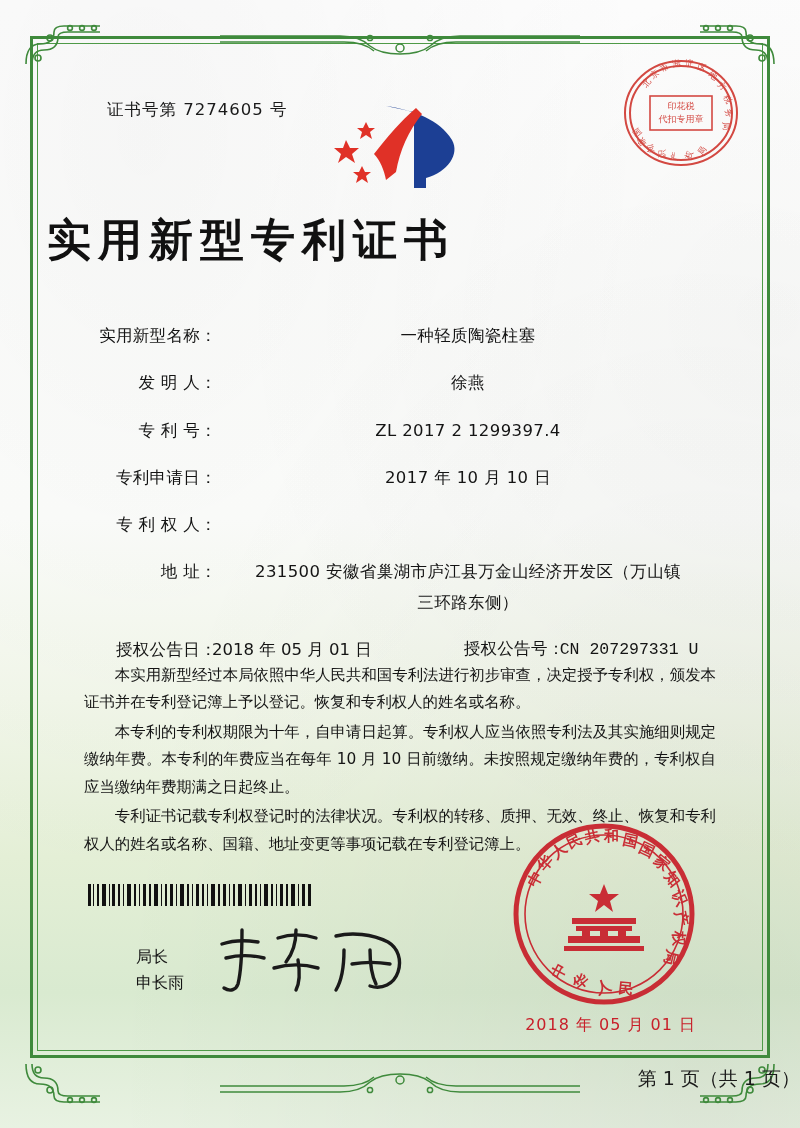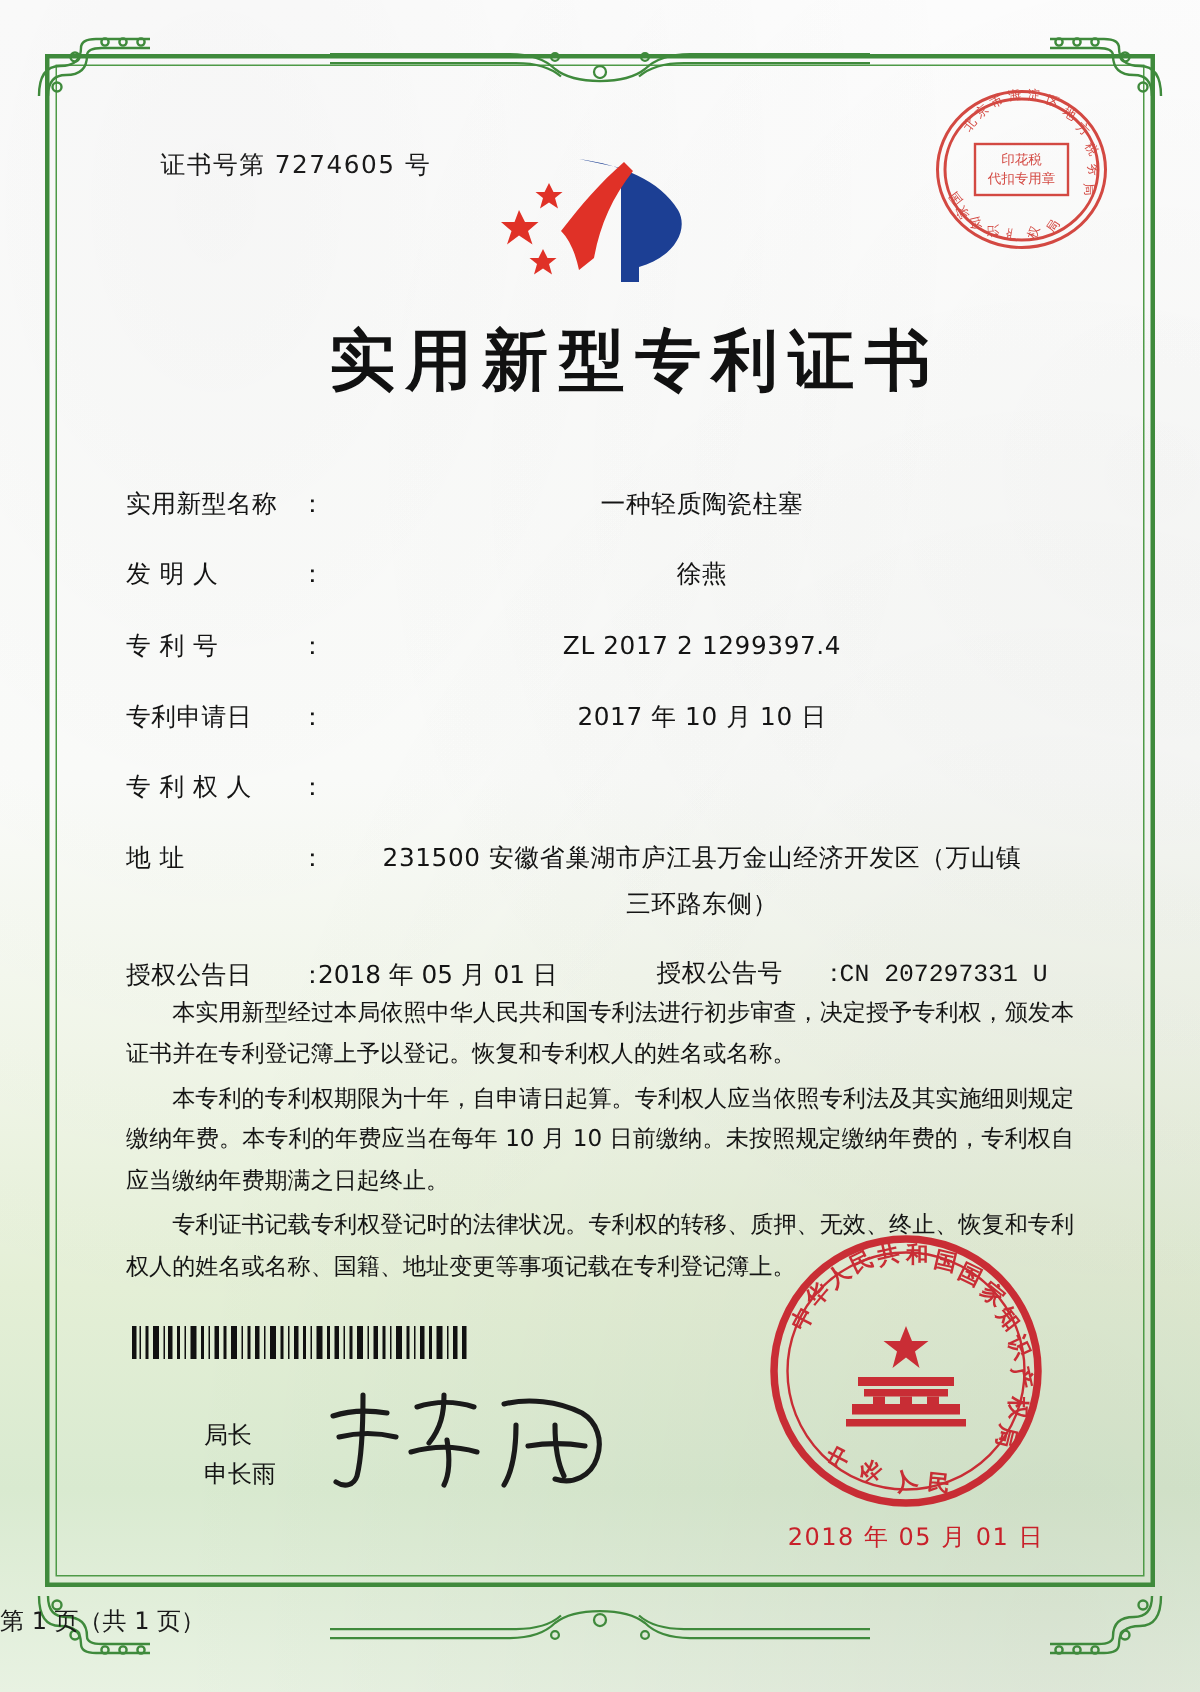--- a/index.html
+++ b/index.html
@@ -114,21 +114,20 @@
     width: 122px;
     height: 122px;
     opacity: 0.92;
   }
 
   
   .doc-title {
     position: absolute;
     left: 0; right: 0;
     top: 211px;
-    text-align: center;
     font-size: 44px;
     font-weight: bold;
     letter-spacing: 7px;
     color: #111;
     font-family: Liberation Mono, monospace;
     padding-left: 47px;
   }
 
   
   .fields {
@@ -143,20 +142,21 @@
   .field-row {
     display: flex;
     align-items: flex-start;
     margin-bottom: 22.5px;
   }
   .field-label {
     width: 116px;
     flex: 0 0 116px;
     letter-spacing: 0.3px;
     white-space: pre;
+    text-align: right;
   }
   .field-colon {
     flex: 0 0 12px;
     width: 12px;
   }
   .field-value {
     flex: 1 1 auto;
     letter-spacing: 0.4px;
     text-align: center;
   }
@@ -237,22 +237,22 @@
     color: #c8202a;
     letter-spacing: 1px;
     font-family: "DejaVu Sans", "Liberation Sans", sans-serif;
   }
 
   
   .page-footer {
     position: absolute;
     left: 0; right: 0;
     bottom: 36px;
-    text-align: left;
-    font-size: 16px;
+    text-align: right;
+    font-size: 19px;
     color: #1a1a1a;
   }
 </style>
 </head>
 <body>
 
 <div id="certificate">
 
   <div class="paper-shade"></div>
 

